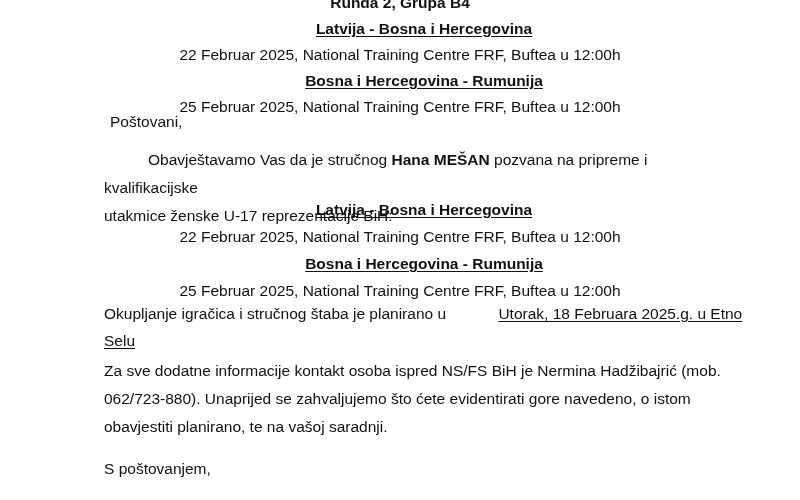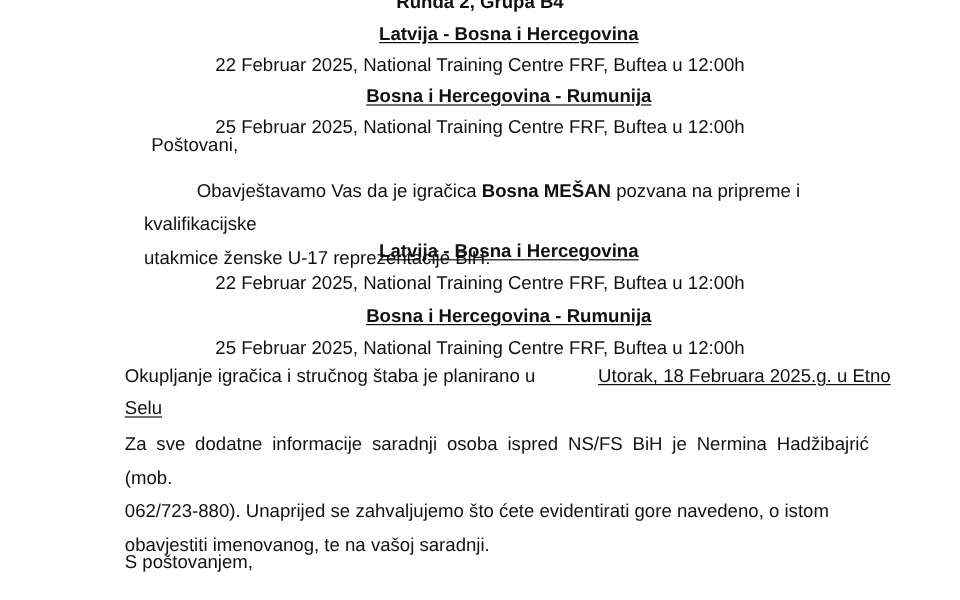--- a/index.html
+++ b/index.html
@@ -47,21 +47,21 @@
     left: 0;
     top: -10px;
     width: 800px;
     text-align: center;
   }
   .hdr .line { line-height: 26px; }
 
   
   .body-block {
     position: absolute;
-    left: 120px;
+    left: 104px;
     top: 108px;
     width: 620px;
   }
   .para {
     font-size: 15.5px;
     line-height: 28px;
     margin: 0;
   }
   .indent {
     text-indent: 44px;
@@ -118,38 +118,38 @@
       <div class="line b">Runda 2, Grupa B4</div>
       <div class="line b u">Latvija - Bosna i Hercegovina</div>
       <div class="line">22 Februar 2025, National Training Centre FRF, Buftea u 12:00h</div>
       <div class="line b u">Bosna i Hercegovina - Rumunija</div>
       <div class="line">25 Februar 2025, National Training Centre FRF, Buftea u 12:00h</div>
     </div>
 
     <div class="body-block">
       <p class="para" style="text-indent:6px;">Poštovani,</p>
       <div class="gap-sm"></div>
-      <p class="para indent"><span>Obavještavamo Vas da je igračica</span> <span class="b">Bosna MEŠAN</span> <span>pozvana na pripreme i kvalifikacijske</span></p>
+      <p class="para indent"><span>Obavještavamo Vas da je stručnog</span> <span class="b">Hana MEŠAN</span> <span>pozvana na pripreme i kvalifikacijske</span></p>
       <p class="para">utakmice ženske U-17 reprezentacije BiH:</p>
     </div>
 
     <div class="sched2">
       <div class="line b u">Latvija - Bosna i Hercegovina</div>
       <div class="line">22 Februar 2025, National Training Centre FRF, Buftea u 12:00h</div>
       <div class="line b u">Bosna i Hercegovina - Rumunija</div>
       <div class="line">25 Februar 2025, National Training Centre FRF, Buftea u 12:00h</div>
     </div>
 
     <div class="notice">
       <div><span>Okupljanje igračica i stručnog štaba je planirano u </span><span class="u">Utorak, 18 Februara 2025.g. u Etno Selu</span></div>
     </div>
 
     <div class="lower">
-      <div>Za sve dodatne informacije saradnji osoba ispred NS/FS BiH je Nermina Hadžibajrić (mob.</div>
+      <div>Za sve dodatne informacije kontakt osoba ispred NS/FS BiH je Nermina Hadžibajrić (mob.</div>
       <div>062/723-880).  Unaprijed se zahvaljujemo što ćete evidentirati gore navedeno, o istom</div>
-      <div>obavjestiti imenovanog, te na vašoj saradnji.</div>
+      <div>obavjestiti planirano, te na vašoj saradnji.</div>
     </div>
 
     <div class="closing">S poštovanjem,</div>
 
   </div>
 
 </div>
 
 </body></html>

